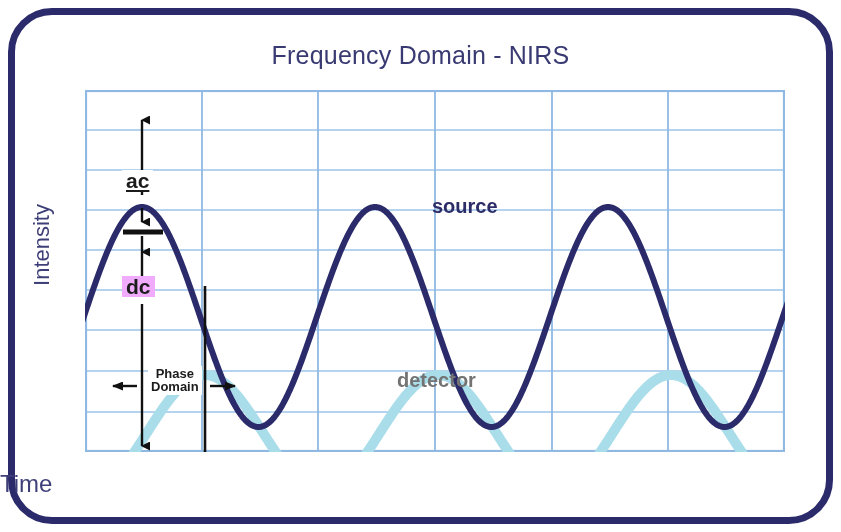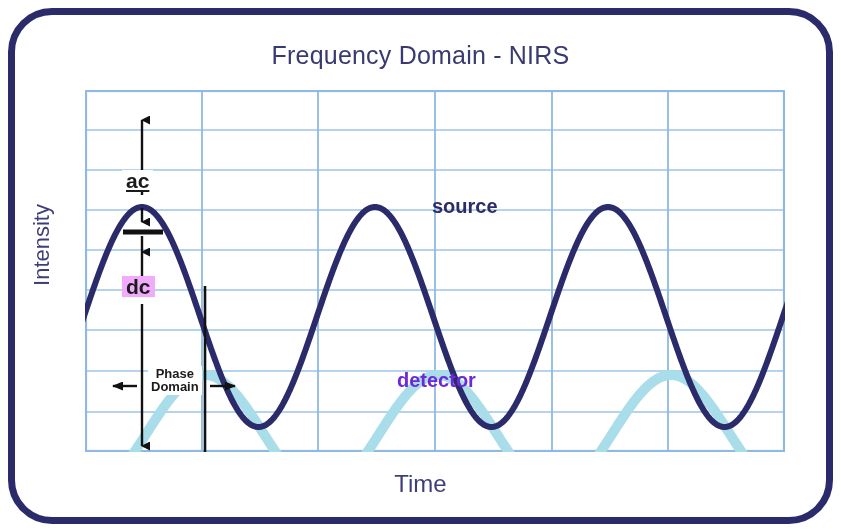--- a/index.html
+++ b/index.html
@@ -34,21 +34,21 @@
     position:absolute;
     left:-38px;top:232px;
     width:160px;text-align:center;
     transform:rotate(-90deg);
     transform-origin:50% 50%;
     font-size:22px;color:#3e3f78;
     white-space:nowrap;
   }
   .xlabel{
     position:absolute;left:0;top:470px;width:841px;
-    text-align:center;font-size:24px;color:#3e3f78;
+    font-size:24px;color:#3e3f78;
     white-space:nowrap;
   }
 
   .plotwrap{
     position:absolute;left:85px;top:90px;width:700px;height:362px;
   }
   .plotwrap svg{display:block;}
 
   .annot{
     position:absolute;
@@ -62,21 +62,21 @@
   .lbl-phase{
     left:148px; top:366px; font-size:13px; text-align:center;
     background:#ffffff; padding:1px 3px;
   }
   .lbl-source{
     left:432px; top:196px; font-size:20px; font-weight:bold;
     color:#2c2c68; background:transparent;
   }
   .lbl-detector{
     left:397px; top:370px; font-size:20px; font-weight:bold;
-    color:#6d28d9; background:transparent;
+    color:#737373; background:transparent;
   }
 </style>
 </head>
 <body>
 
 <div id="root">
 
   <div class="frame"></div>
 
   <div class="title">Frequency Domain - NIRS</div>

